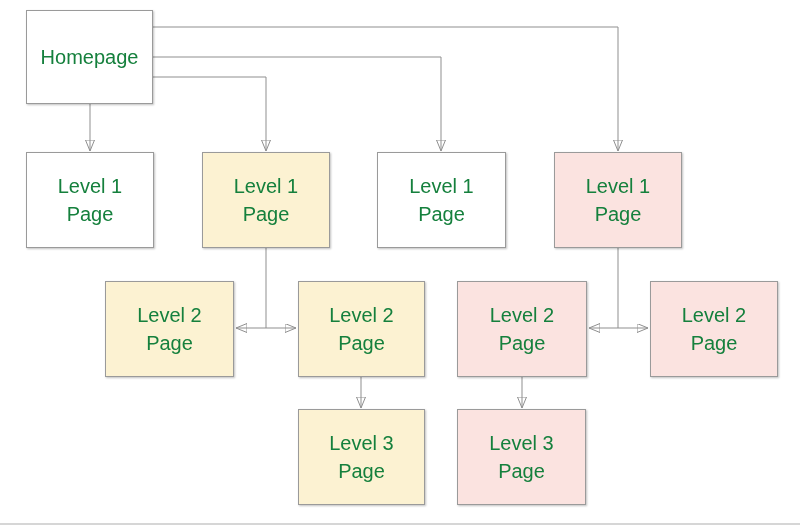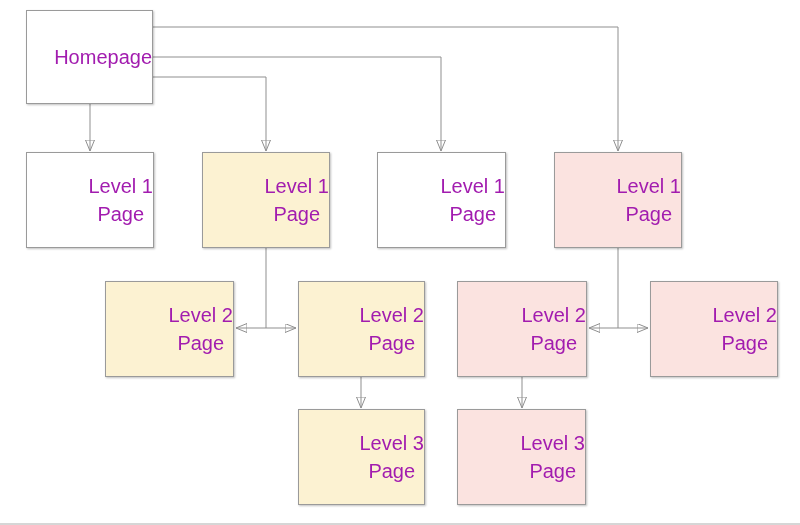--- a/index.html
+++ b/index.html
@@ -7,24 +7,24 @@
     position:relative;
     width:800px;height:525px;
     background:#ffffff;
     font-family:"Liberation Sans","DejaVu Sans",sans-serif;
     overflow:hidden;
   }
   .node{
     position:absolute;
     box-sizing:border-box;
     border:1px solid #9a9a9a;
-    display:flex;align-items:center;justify-content:flex-end;
+    display:flex;align-items:center;justify-content:center;
     text-align:center;
     font-size:20px;line-height:28px;
-    color:#a21caf;
+    color:#15803d;
     white-space:pre-line;
     box-shadow:1px 1px 2px rgba(0,0,0,0.25);
   }
   .fill-white{background:#ffffff;}
   .fill-cream{background:#fcf2d2;}
   .fill-pink{background:#fbe3e0;}
   .n-homepage{left:26px;top:10px;width:127px;height:94px;}
   .n-l1a{left:26px;top:152px;width:128px;height:96px;}
   .n-l1b{left:202px;top:152px;width:128px;height:96px;}
   .n-l1c{left:377px;top:152px;width:129px;height:96px;}

